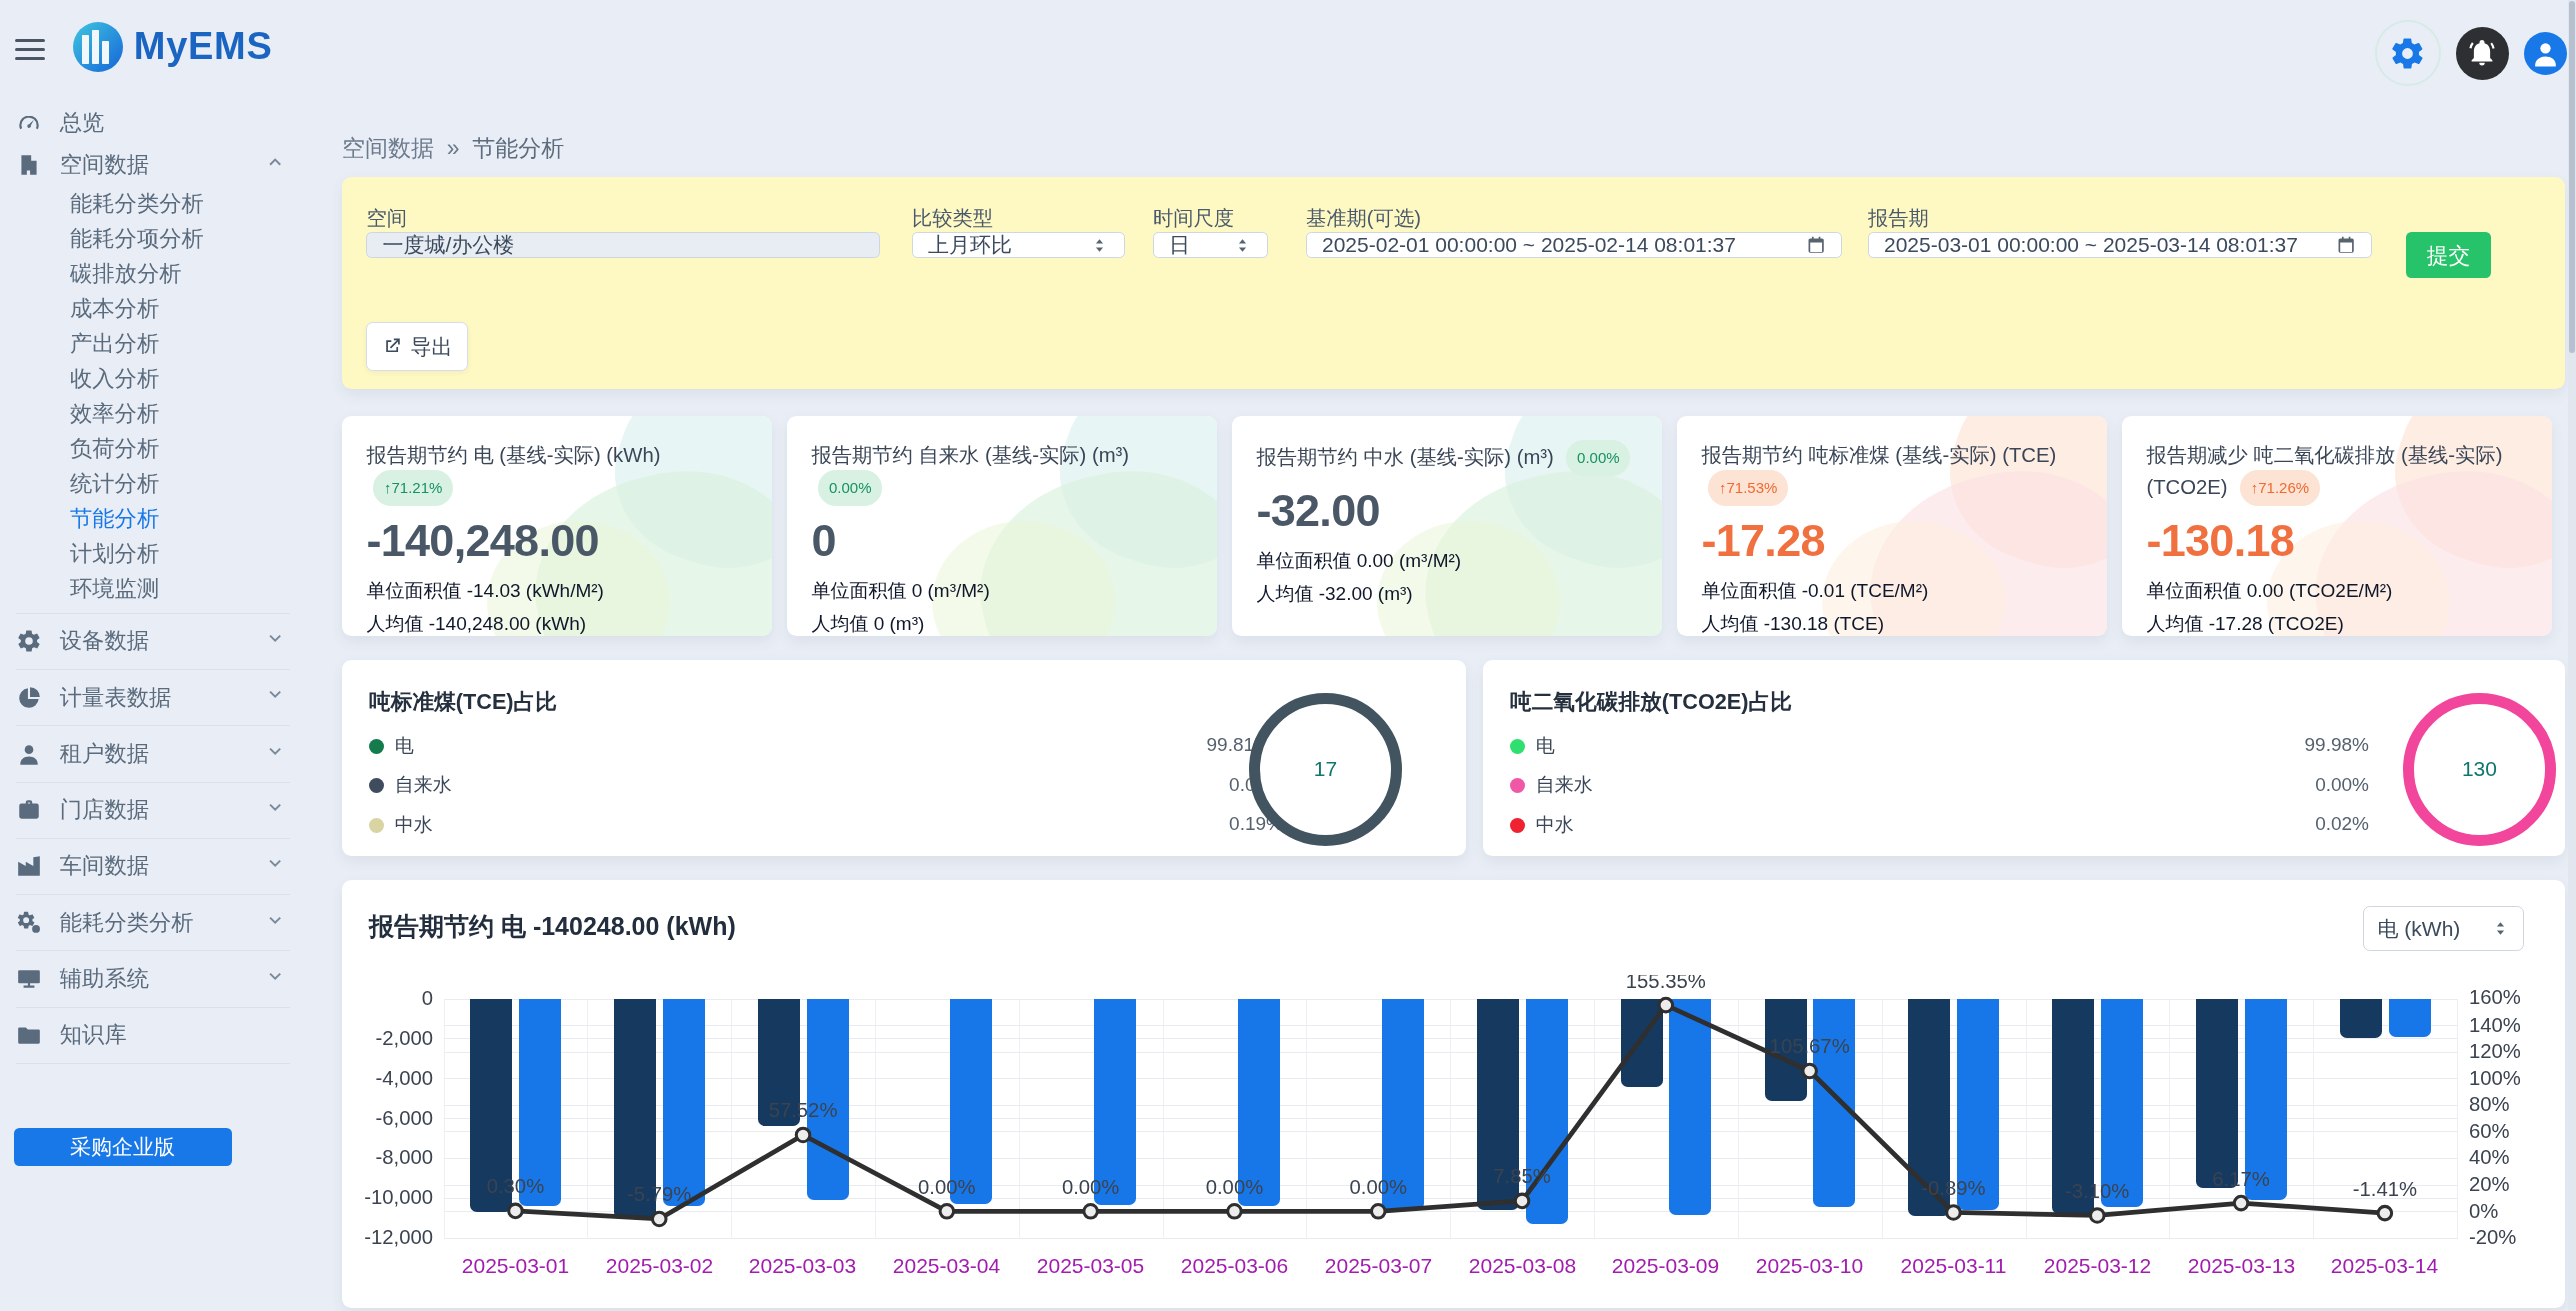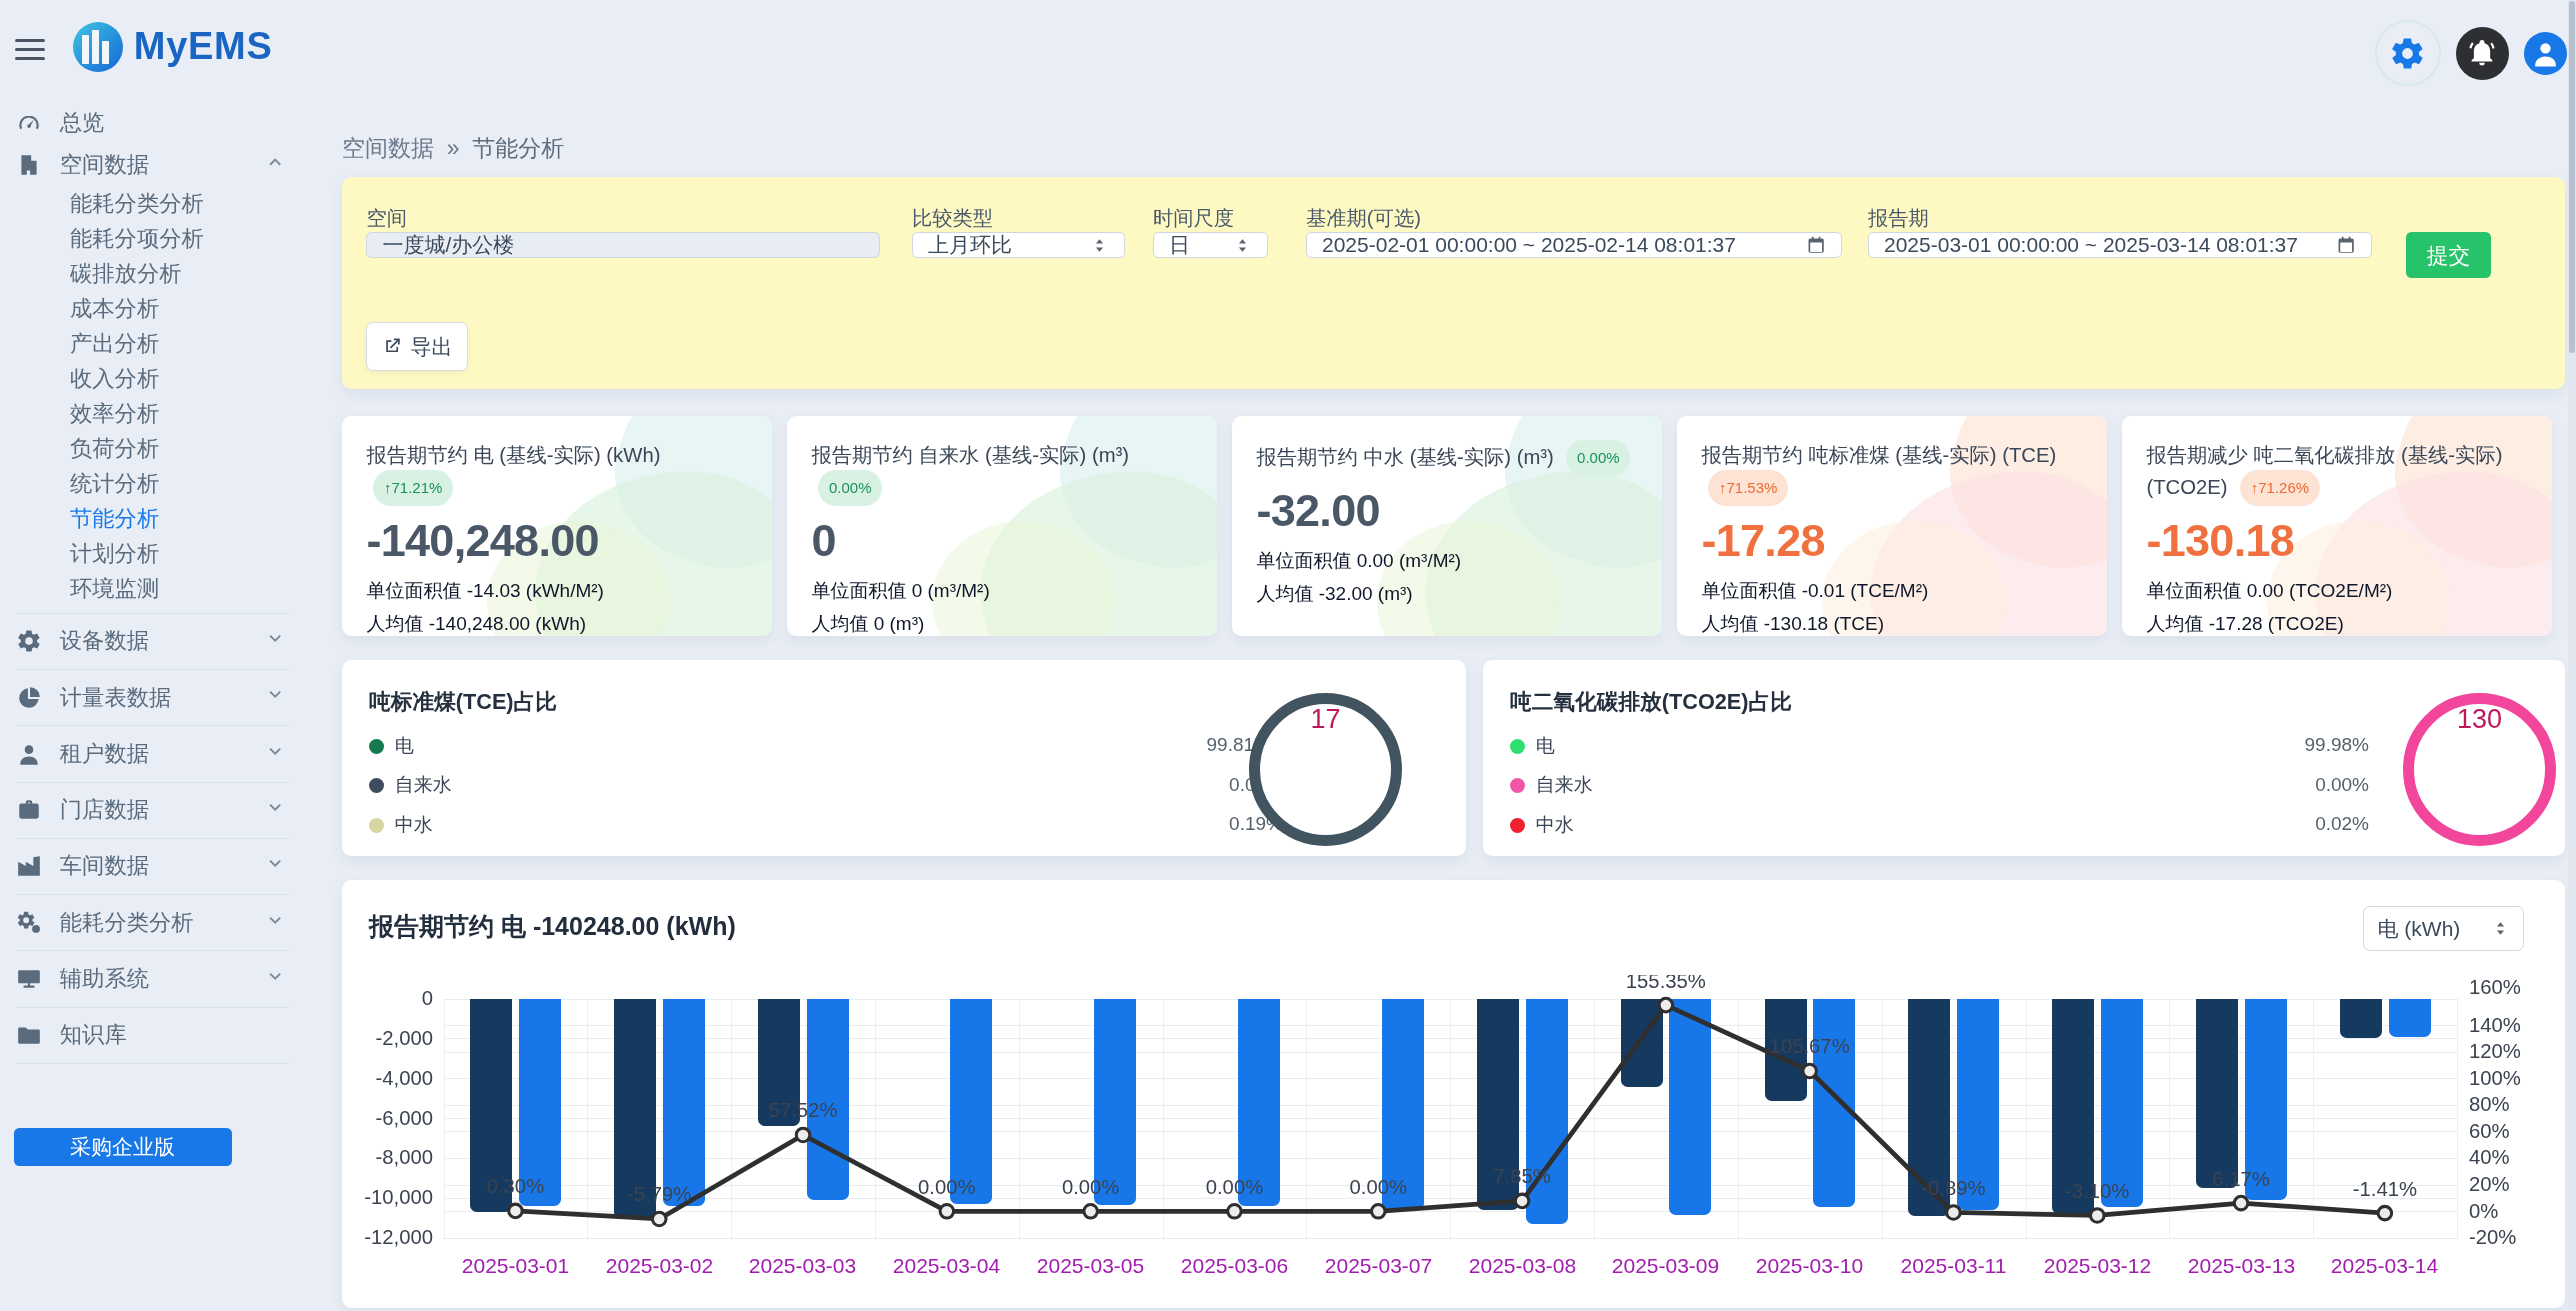--- a/index.html
+++ b/index.html
@@ -53,21 +53,21 @@
   .kpi-value.orange{color:#f0703f;}
   .kpi-sub{position:relative;z-index:2;margin-top:10.8px;font-size:19px;color:#0f172a;}
   .blob{position:absolute;z-index:1;}
   
   .donut-row{position:absolute;left:342px;top:660px;width:2223px;display:flex;gap:17px;}
   .donut-card{position:relative;background:#fff;border-radius:9.5px;box-shadow:0 5.4px 13.5px rgba(30,40,70,.07);height:196px;}
   .donut-title{position:absolute;left:27px;top:27px;font-size:21.7px;font-weight:600;color:#25303e;}
   .legend-item{position:absolute;left:27px;display:flex;align-items:center;gap:10.8px;font-size:19px;color:#3a4657;}
   .legend-dot{width:15px;height:15px;border-radius:50%;}
   .legend-val{position:absolute;width:115px;text-align:right;font-size:19px;color:#55616f;}
-  .donut{position:absolute;border-radius:50%;display:flex;justify-content:center;font-size:27px;color:#be185d;background:#fff;}
+  .donut{position:absolute;border-radius:50%;display:flex;align-items:center;justify-content:center;font-size:21px;color:#0f766e;background:#fff;}
   
   .chart-card{position:absolute;left:342px;top:880px;width:2223px;height:428px;background:#fff;border-radius:9.5px;box-shadow:0 5.4px 13.5px rgba(30,40,70,.07);overflow:hidden;}
   .chart-title{position:absolute;left:27px;top:30px;font-size:25px;font-weight:bold;color:#222e3d;}
   .unit-select{position:absolute;right:41px;top:26px;width:161px;height:45px;border:1.4px solid #cdd6e1;border-radius:6.8px;background:#fff;display:flex;align-items:center;justify-content:space-between;padding:0 13.5px;font-size:21px;color:#3b4a5c;box-sizing:border-box;cursor:pointer;}
   .chart-area{position:absolute;left:0;top:95px;width:2223px;height:324px;overflow:hidden;}
   .gridline-h{position:absolute;height:1.4px;background:#e8ebf0;}
   .gridline-v{position:absolute;width:1.4px;background:#edeff3;}
   .bar{position:absolute;top:0;border-radius:0 0 6.8px 6.8px;}
   .ytick-l{position:absolute;width:91px;text-align:right;font-size:20.3px;color:#3b4350;}
   .ytick-r{position:absolute;text-align:left;font-size:20.3px;color:#3b4350;}
@@ -429,21 +429,21 @@
       <div class="gridline-v" style="left:1827px;top:24px;height:239px"></div>
       <div class="gridline-v" style="left:1971px;top:24px;height:239px"></div>
       <div class="gridline-v" style="left:2115px;top:24px;height:239px"></div>
       <div class="ytick-l" style="left:0;top:12.2px">0</div>
       <div class="ytick-l" style="left:0;top:52px">-2,000</div>
       <div class="ytick-l" style="left:0;top:92px">-4,000</div>
       <div class="ytick-l" style="left:0;top:132px">-6,000</div>
       <div class="ytick-l" style="left:0;top:171px">-8,000</div>
       <div class="ytick-l" style="left:0;top:211px">-10,000</div>
       <div class="ytick-l" style="left:0;top:251px">-12,000</div>
-      <div class="ytick-r" style="left:2127px;top:1px">160%</div>
+      <div class="ytick-r" style="left:2127px;top:11px">160%</div>
       <div class="ytick-r" style="left:2127px;top:39px">140%</div>
       <div class="ytick-r" style="left:2127px;top:65px">120%</div>
       <div class="ytick-r" style="left:2127px;top:92px">100%</div>
       <div class="ytick-r" style="left:2127px;top:118px">80%</div>
       <div class="ytick-r" style="left:2127px;top:145px">60%</div>
       <div class="ytick-r" style="left:2127px;top:171px">40%</div>
       <div class="ytick-r" style="left:2127px;top:198px">20%</div>
       <div class="ytick-r" style="left:2127px;top:225px">0%</div>
       <div class="ytick-r" style="left:2127px;top:251px">-20%</div>
       <div class="bar" style="left:128px;top:24px;width:42px;height:213px;background:#16395f"></div>

